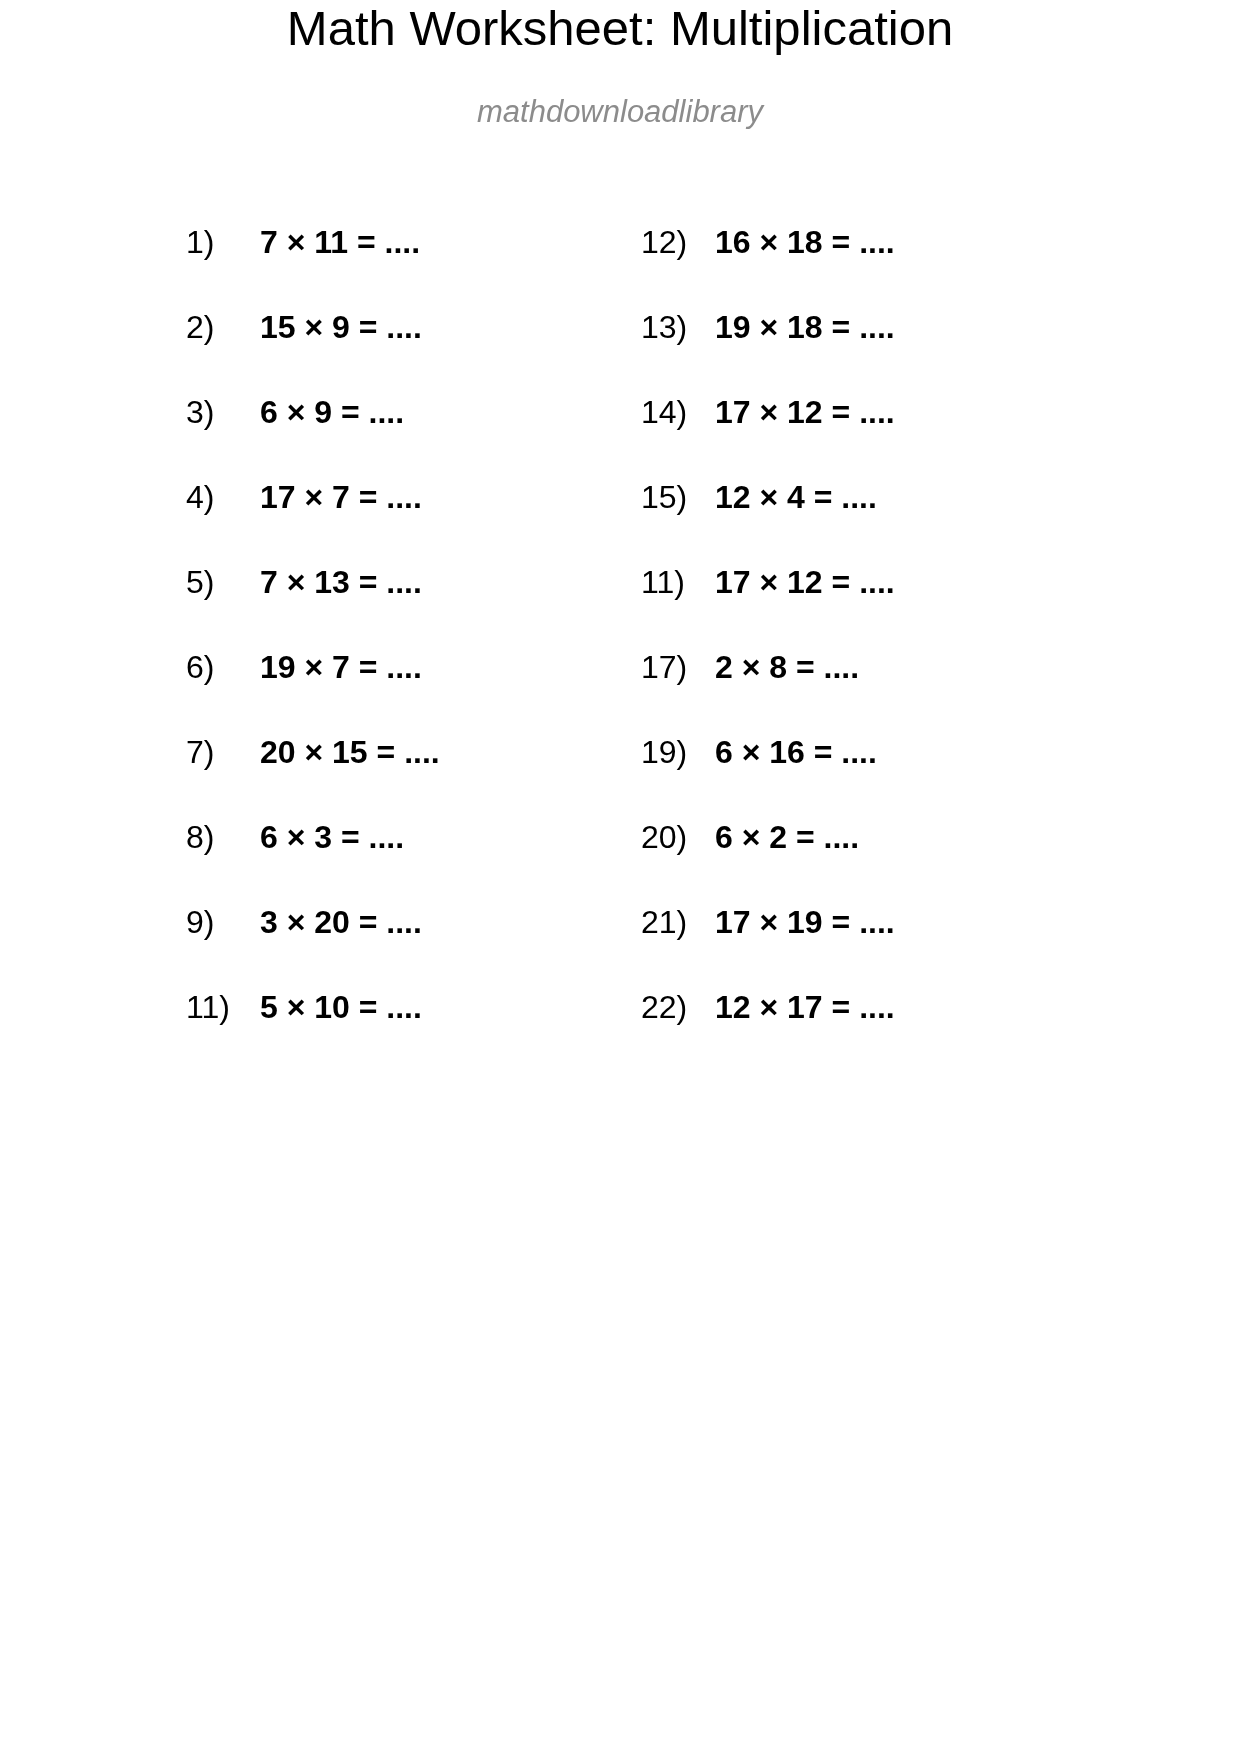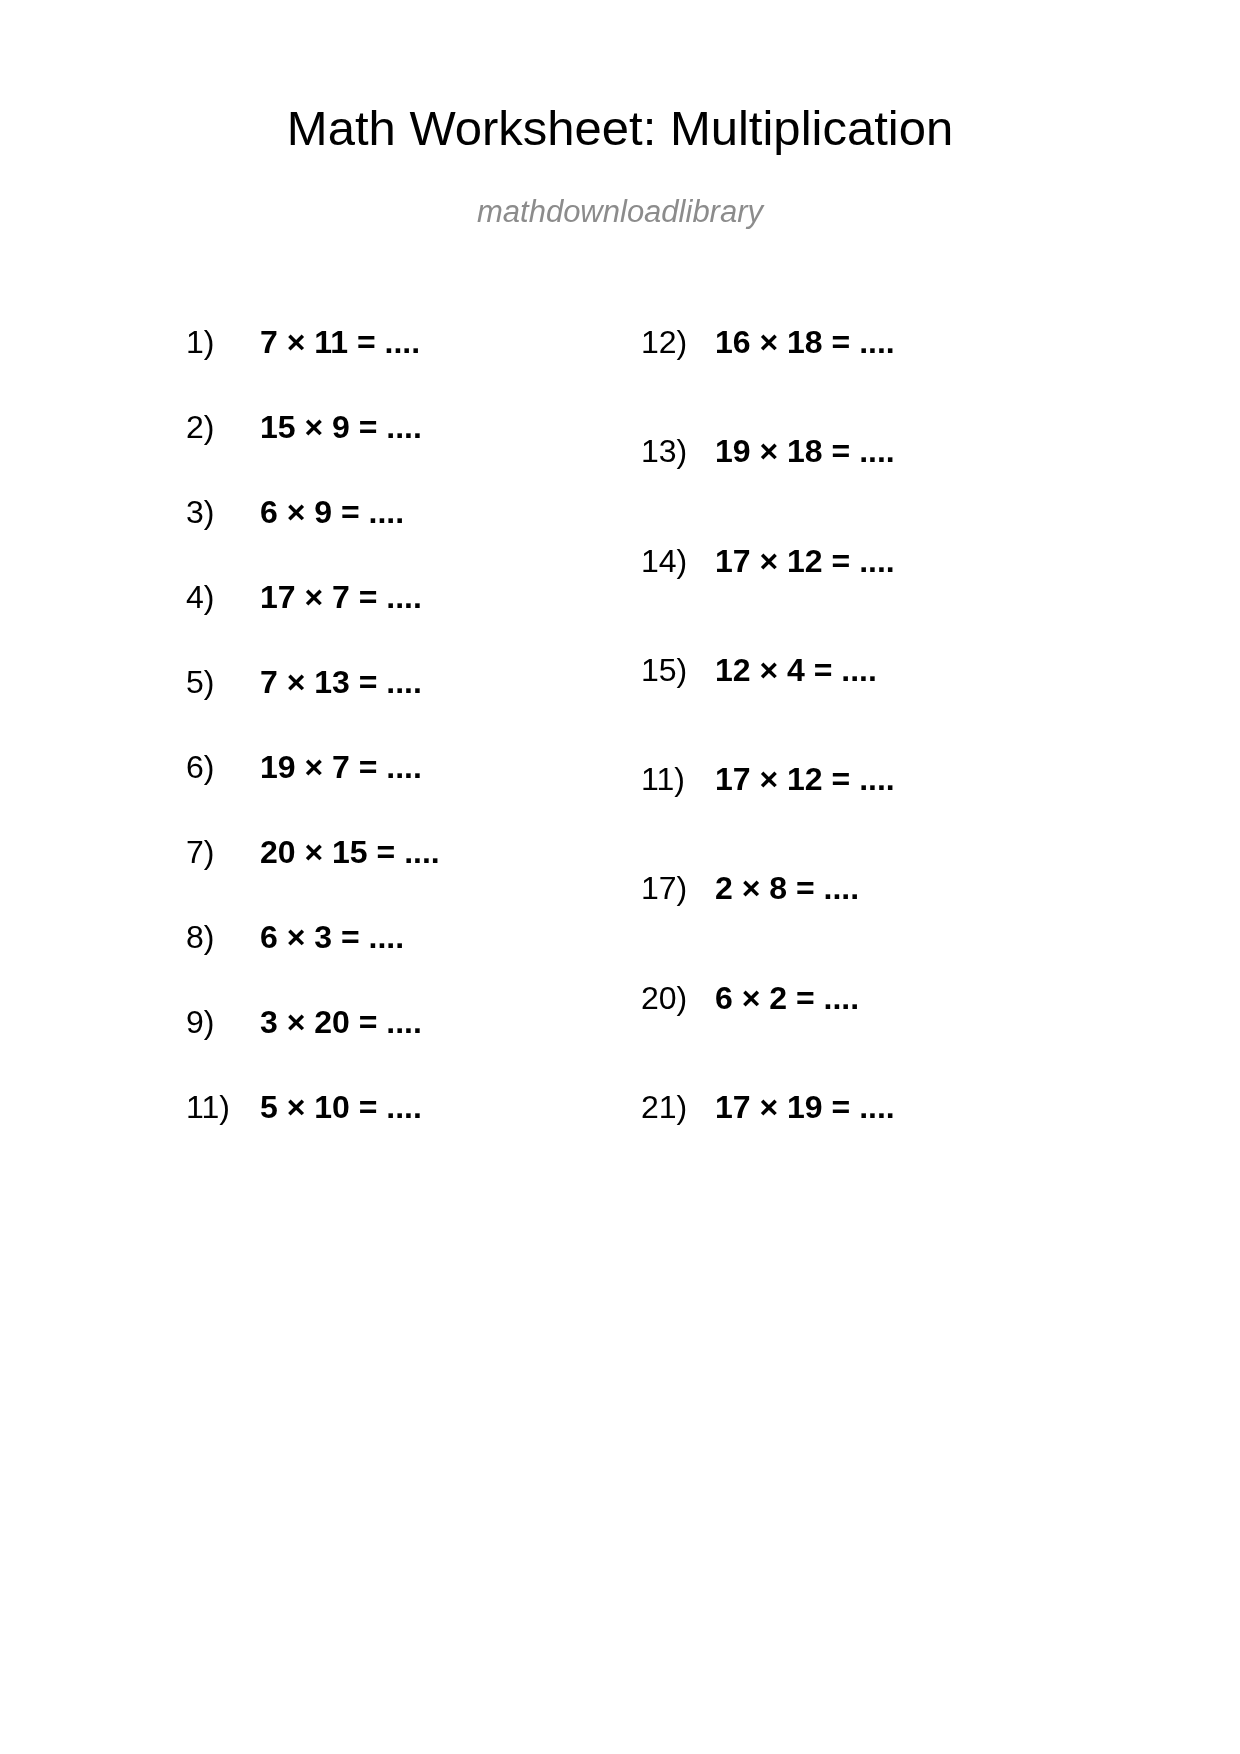--- a/index.html
+++ b/index.html
@@ -20,22 +20,21 @@
     height: 1754px;
     box-sizing: border-box;
     padding: 0;
     position: relative;
   }
   .title {
     text-align: center;
     font-size: 49px;
     font-weight: normal;
     color: #000000;
-    margin: 12px;
-    padding-top: 88px;
+    margin: 0;
     letter-spacing: 0px;
   }
   .subtitle {
     text-align: center;
     font-size: 31px;
     color: #8c8c8c;
     margin: 16px;
     padding-top: 22px;
     font-style: italic;
   }
@@ -148,23 +147,31 @@
       </div>
       <div class="problem">
         <span class="num">11)</span>
         <span class="expr">17 × 12 = ....</span>
       </div>
       <div class="problem">
         <span class="num">17)</span>
         <span class="expr">2 × 8 = ....</span>
       </div>
       <div class="problem">
+        <span class="num">19)</span>
+        <span class="expr">6 × 16 = ....</span>
+      </div>
+      <div class="problem">
         <span class="num">20)</span>
         <span class="expr">6 × 2 = ....</span>
       </div>
       <div class="problem">
         <span class="num">21)</span>
         <span class="expr">17 × 19 = ....</span>
       </div>
+      <div class="problem">
+        <span class="num">22)</span>
+        <span class="expr">12 × 17 = ....</span>
+      </div>
     </div>
 
   </div>
 </div>
 
 </body></html>

